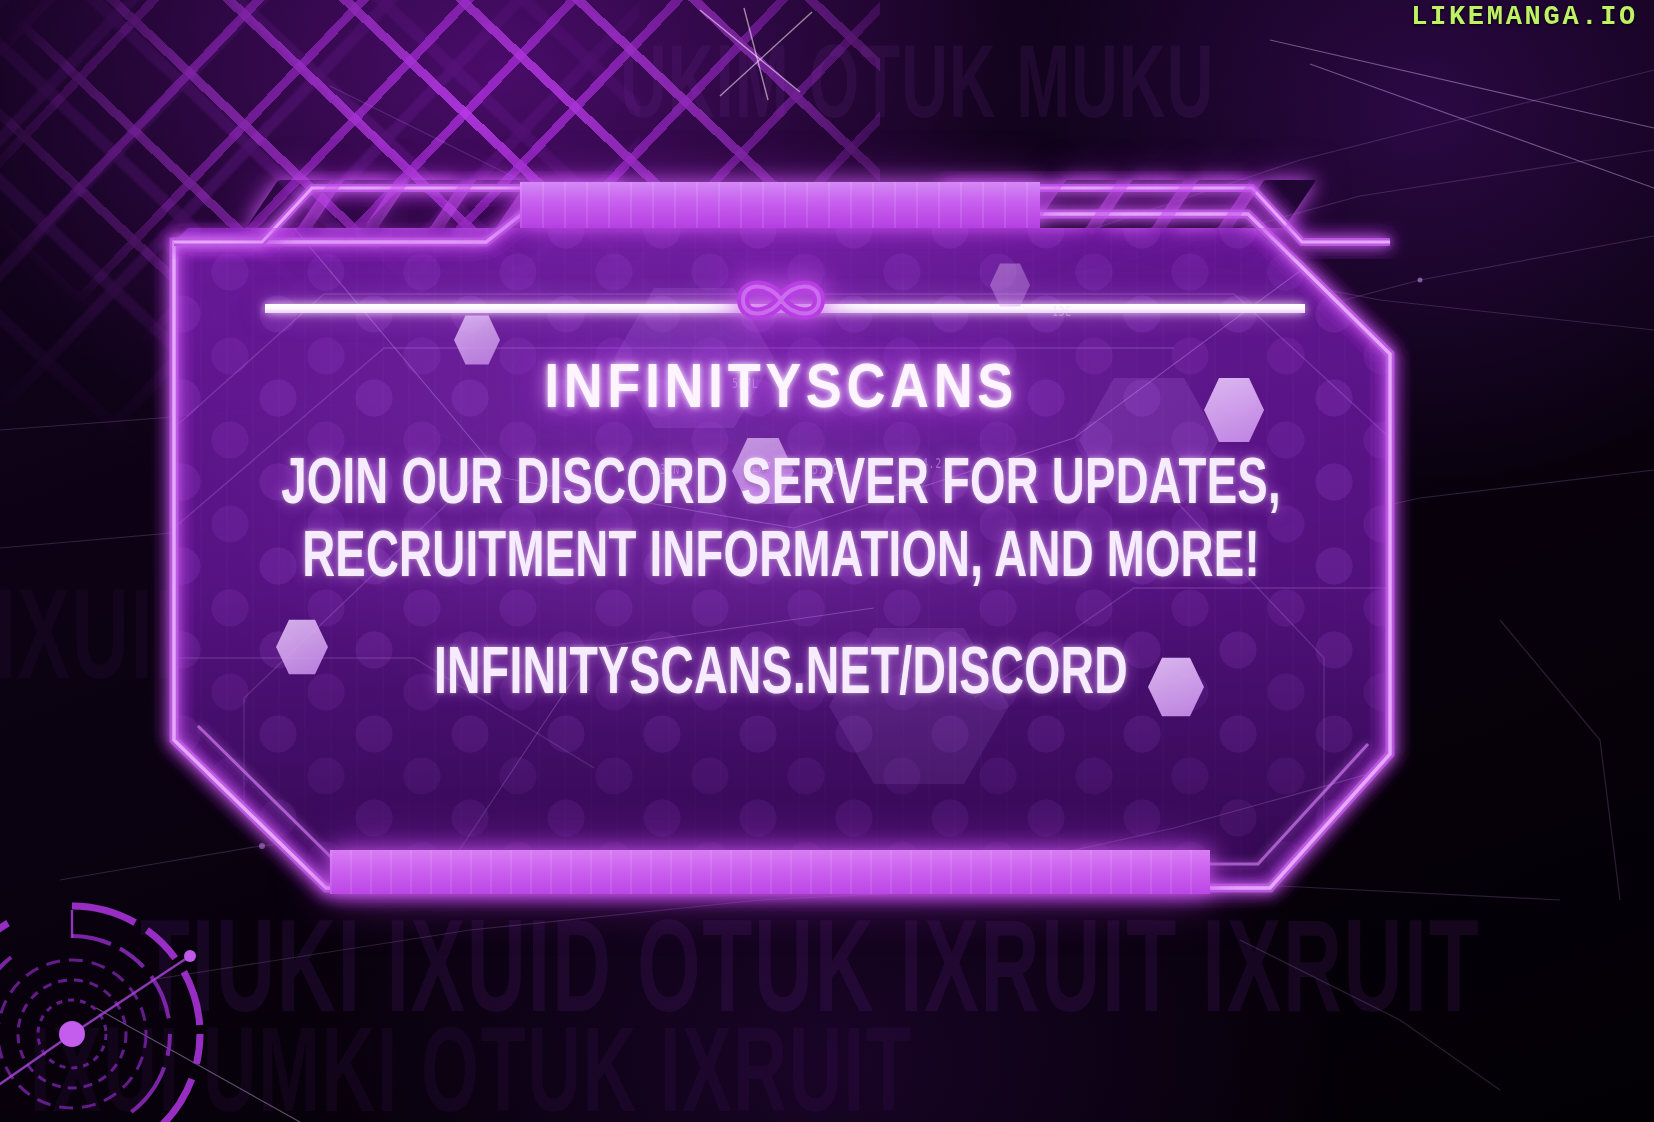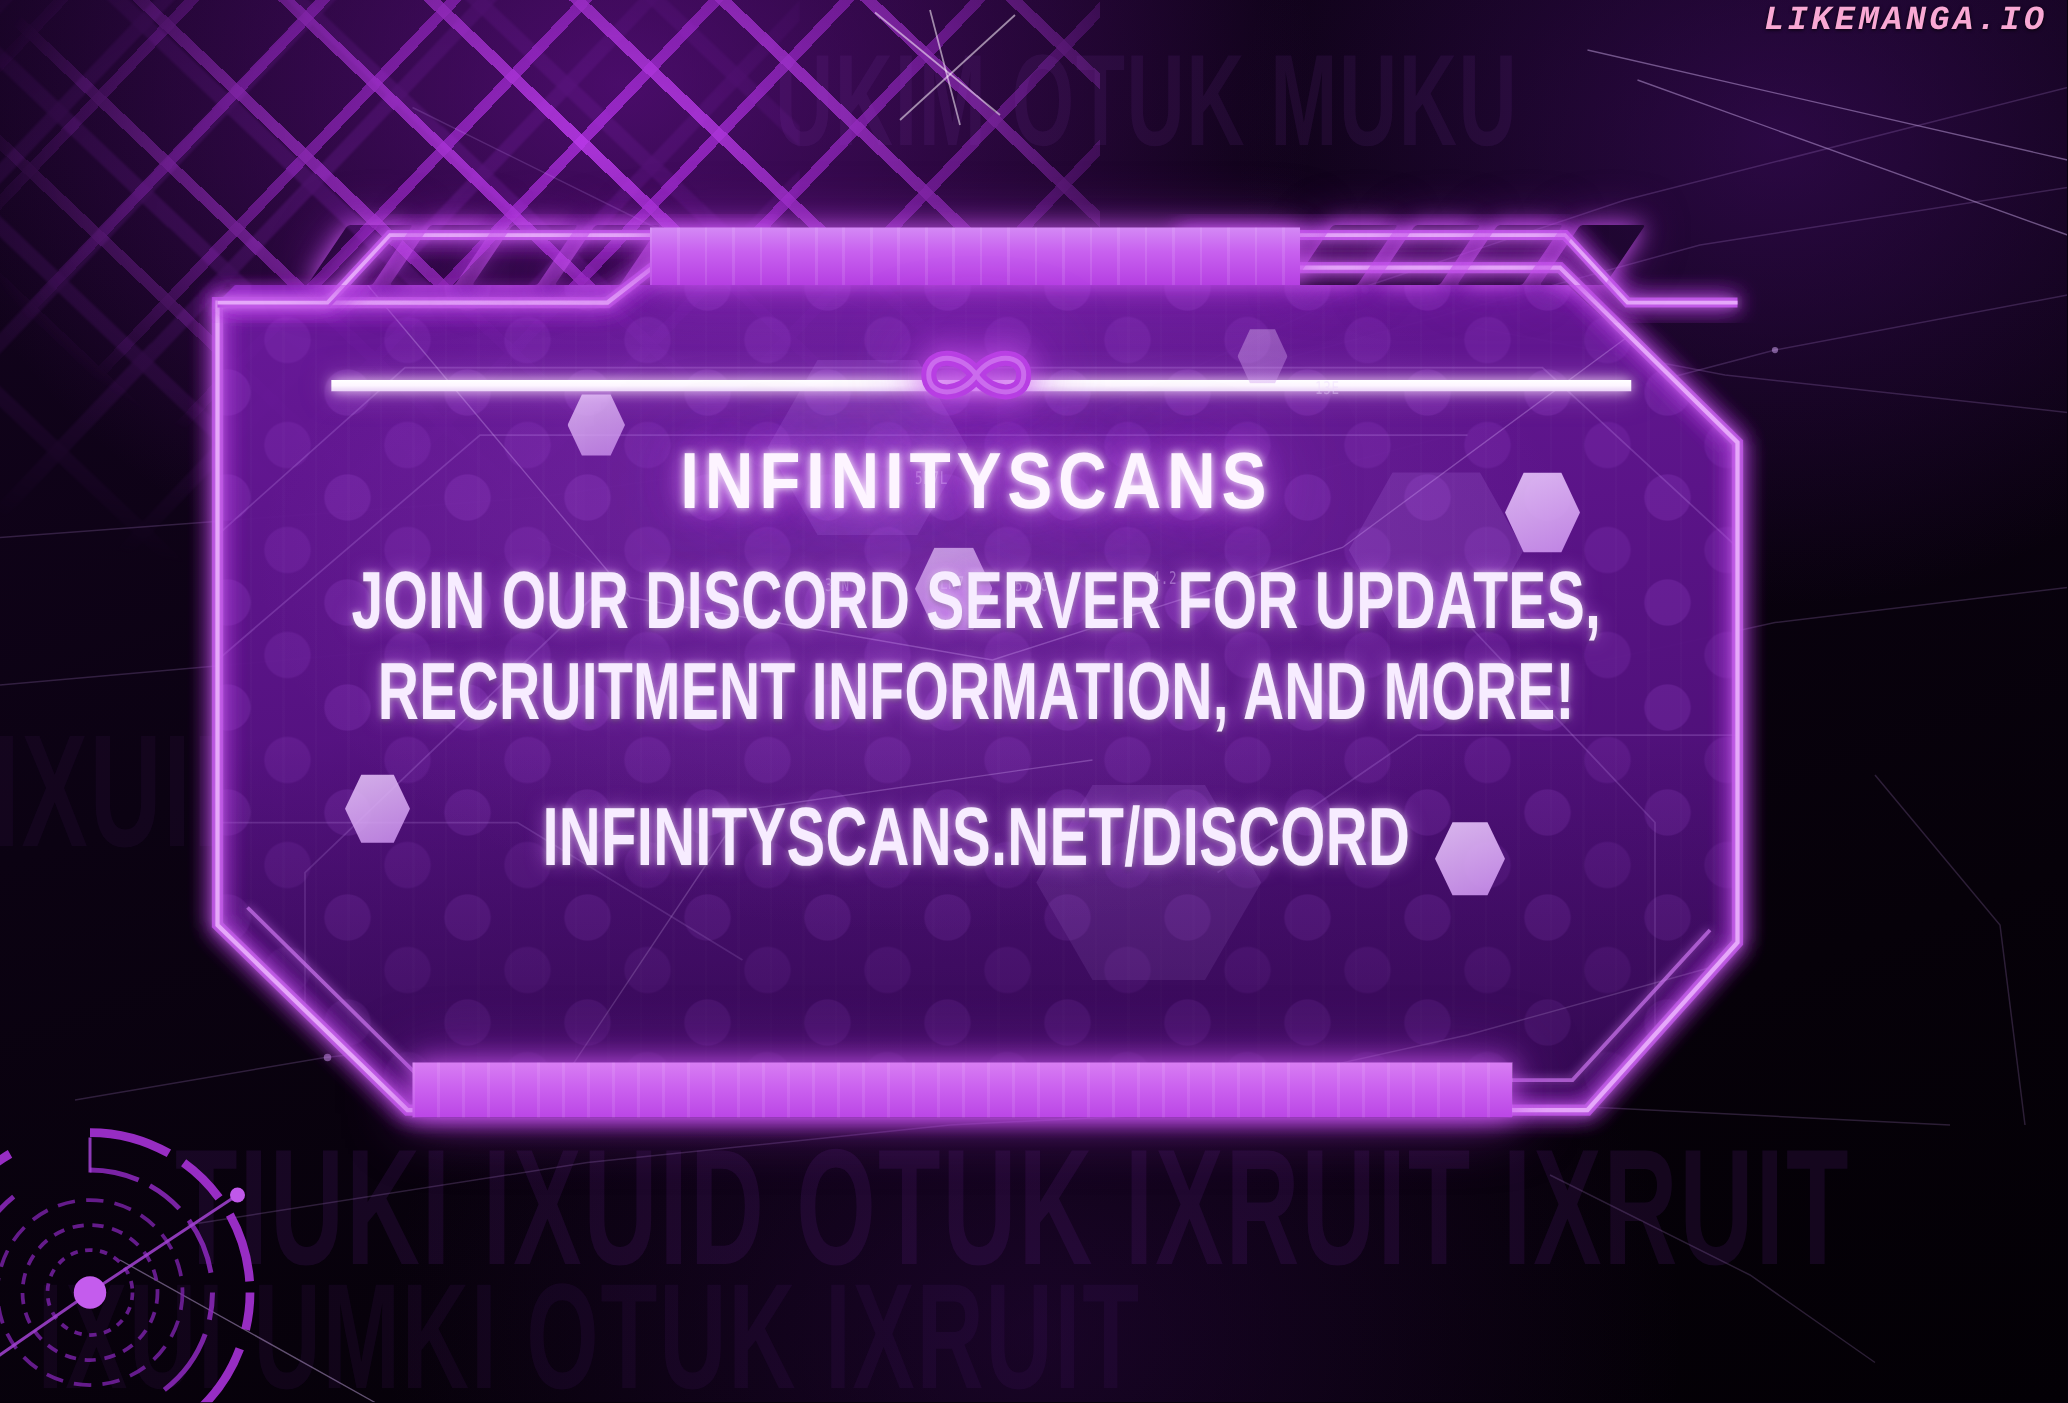--- a/index.html
+++ b/index.html
@@ -83,25 +83,24 @@
     position:absolute;
     left:-78px; bottom:-62px;
     width:300px; height:300px;
   }
 
   
   .watermark{
     position:absolute;
     top:2px; right:16px;
     font-family:"Liberation Mono","DejaVu Sans Mono",monospace;
-    font-style:italic;
     font-weight:bold;
     font-size:27px;
     letter-spacing:.10em;
-    color:#f9a8d4;
+    color:#bef264;
     text-shadow:0 1px 3px rgba(0,0,0,.85);
     z-index:60;
   }
 
   
   .frame-wrap{
     position:absolute;
     left:152px; top:166px;
     width:1258px; height:740px;
   }

